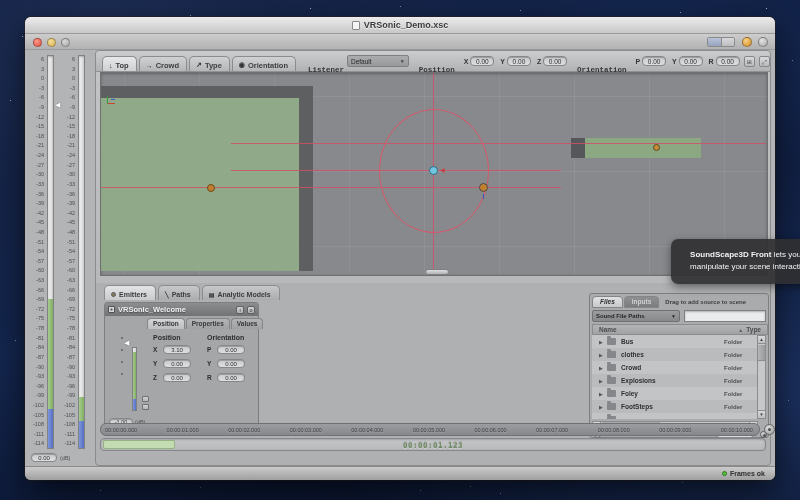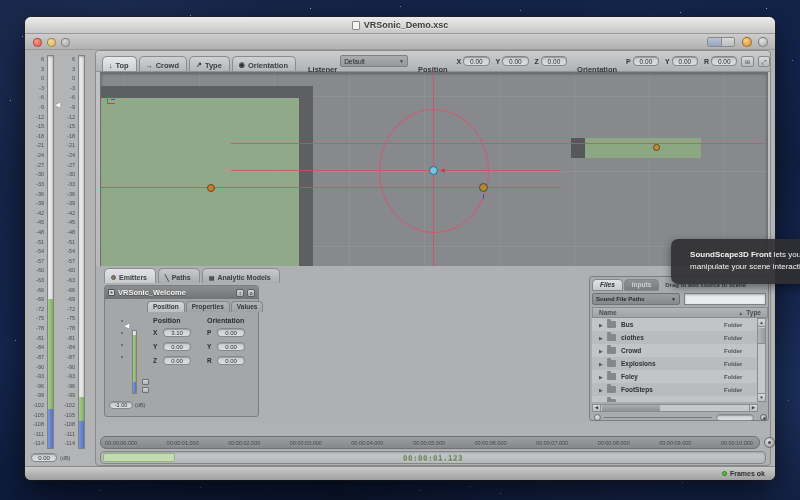--- a/index.html
+++ b/index.html
@@ -79,21 +79,21 @@
   
   .vptb { position:absolute; left:0; top:0; right:0; height:21px; border-radius:4px 4px 0 0;
     background:linear-gradient(#cbcdcf,#b0b2b4); border-bottom:1px solid #8f9193;
     display:flex; align-items:flex-end; font-size:7.5px; }
   .vtab { height:15px; margin-right:2px; padding:2px 7px 0 6px; border:1px solid #8a8c8e; border-bottom:none;
     border-radius:5px 5px 0 0; background:linear-gradient(#cfd1d3,#b4b6b8); font-weight:bold; color:#3b3d3f;
     display:flex; gap:3px; align-items:center; white-space:nowrap; }
   .vtab.sel { background:linear-gradient(#e6e8ea,#cdcfd1); }
   .vtab:first-child { margin-left:6px; }
   .ticon { font-size:7px; color:#2e3032; }
-  .lbl { font-weight:bold; color:#333537; margin:17px 3px 0 10px; align-self:center; white-space:nowrap; }
+  .lbl { font-weight:bold; color:#333537; margin:17px 3px 0 10px; align-self:center; white-space:nowrap;font-family:Liberation Mono, monospace; }
   .dd { align-self:center; width:72px; height:12px; border:1px solid #7e8082; border-radius:2px;
     background:linear-gradient(#aaacae,#97999b); display:flex; align-items:center; font-size:6.5px;
     color:#26282a; padding:0 3px; justify-content:space-between; }
   .dd .arr { font-size:5px; color:#3a3c3e; }
   .fldlbl { font-weight:bold; color:#333537; font-size:7px; margin:0 2px 0 6px; align-self:center; }
   .fld { align-self:center; width:28px; height:10px; line-height:9px; font-size:6.5px; }
   .tbicon { align-self:center; width:13px; height:11px; margin-left:4px; border:1px solid #85878a; border-radius:2px;
     background:linear-gradient(#d8dadc,#b8babc); font-size:6px; line-height:10px; text-align:center; color:#44464a; }
   
   .canvas { position:absolute; left:4px; top:21px; width:668px; height:204px; background:#87898c;
@@ -120,21 +120,21 @@
   .gizmo-b { position:absolute; left:10px; top:26px; width:4px; height:1px; background:#3858c8; }
   .larrow { position:absolute; left:339px; top:94px; font-size:6px; color:#cc3a3a; line-height:1; }
   .btick { position:absolute; left:382px; top:121px; width:1px; height:5px; background:#3858c8; }
   .hscroll-pill { position:absolute; left:324px; top:196px; width:24px; height:6px; border-radius:3px;
     background:linear-gradient(#dcdee0,#b0b2b4); border:1px solid #7e8082; }
   
   .tooltip { position:absolute; left:575px; top:188px; width:184px; padding:10px 8px;
     background:rgba(48,48,50,.92); border-radius:7px; color:#f2f2f2; font-size:8px; line-height:1.55;
     text-align:center; box-shadow:0 3px 8px rgba(0,0,0,.45); z-index:30; }
   
-  .bottom { position:absolute; left:0; top:215px; right:0; height:157px; background:#aeb0b2; }
+  .bottom { position:absolute; left:0; top:232px; right:0; height:157px; background:#aeb0b2; }
   .stabs { position:absolute; left:8px; top:2px; display:flex; }
   .stab { height:15px; margin-right:2px; padding:2px 8px 0 6px; border:1px solid #8a8c8e; border-bottom:none;
     border-radius:5px 5px 0 0; background:linear-gradient(#c6c8ca,#aaacae); font-size:7px; font-weight:bold;
     color:#3b3d3f; display:flex; gap:3px; align-items:center; }
   .stab.sel { background:linear-gradient(#e2e4e6,#c8cacc); }
   .stab .dotico { width:5px; height:5px; border-radius:50%; background:#8a7a58; border:1px solid #5a5a5a; }
   .stab .gico { font-size:6px; color:#35373a; }
   
   .epanel { position:absolute; left:8px; top:19px; width:155px; height:132px; background:#a4a6a8;
     border:1px solid #7c7e80; border-radius:3px; }
@@ -208,21 +208,21 @@
   .fslider { position:absolute; left:2px; top:137px; width:176px; height:8px; }
   .fknob { position:absolute; left:2px; top:0; width:7px; height:7px; border-radius:50%;
     background:radial-gradient(circle at 35% 30%, #e8e8e8, #a8a8a8); border:1px solid #6e7072; }
   .fgroove { position:absolute; left:12px; top:3px; width:108px; height:1px; background:#77797b; }
   .fvbox { position:absolute; left:124px; top:0; width:38px; height:7px; }
   .fspk { position:absolute; right:1px; top:0; width:7px; height:7px; border-radius:50%;
     background:radial-gradient(circle at 35% 30%, #d8d8d8, #98989a); border:1px solid #606264; }
   .fspk::after { content:""; position:absolute; left:2px; top:2px; width:3px; height:3px; border-radius:50%;
     background:#55575a; }
   
-  .timeline { position:absolute; left:0; top:382px; right:0; height:34px; }
+  .timeline { position:absolute; left:0; top:369px; right:0; height:34px; }
   .ruler { position:absolute; left:4px; top:3px; width:660px; height:13px; border-radius:6px;
     background:linear-gradient(#9b9da0,#86888b); border:1px solid #6f7174; display:flex;
     justify-content:space-between; align-items:center; padding:0 6px 0 4px; }
   .tick { font-size:5.5px; color:#3e4043; text-shadow:0 1px 0 rgba(255,255,255,.18); white-space:nowrap; }
   .recbtn { position:absolute; left:668px; top:4px; width:11px; height:11px; border-radius:50%;
     background:radial-gradient(circle at 35% 30%, #dcdcdc, #9a9a9c); border:1px solid #636567; }
   .recbtn::after { content:""; position:absolute; left:3px; top:3px; width:3px; height:3px; border-radius:50%;
     background:#4e5052; }
   .track { position:absolute; left:4px; top:18px; width:666px; height:13px; border-radius:4px;
     background:linear-gradient(#c6c8ca,#b6b8ba); border:1px solid #85878a;

